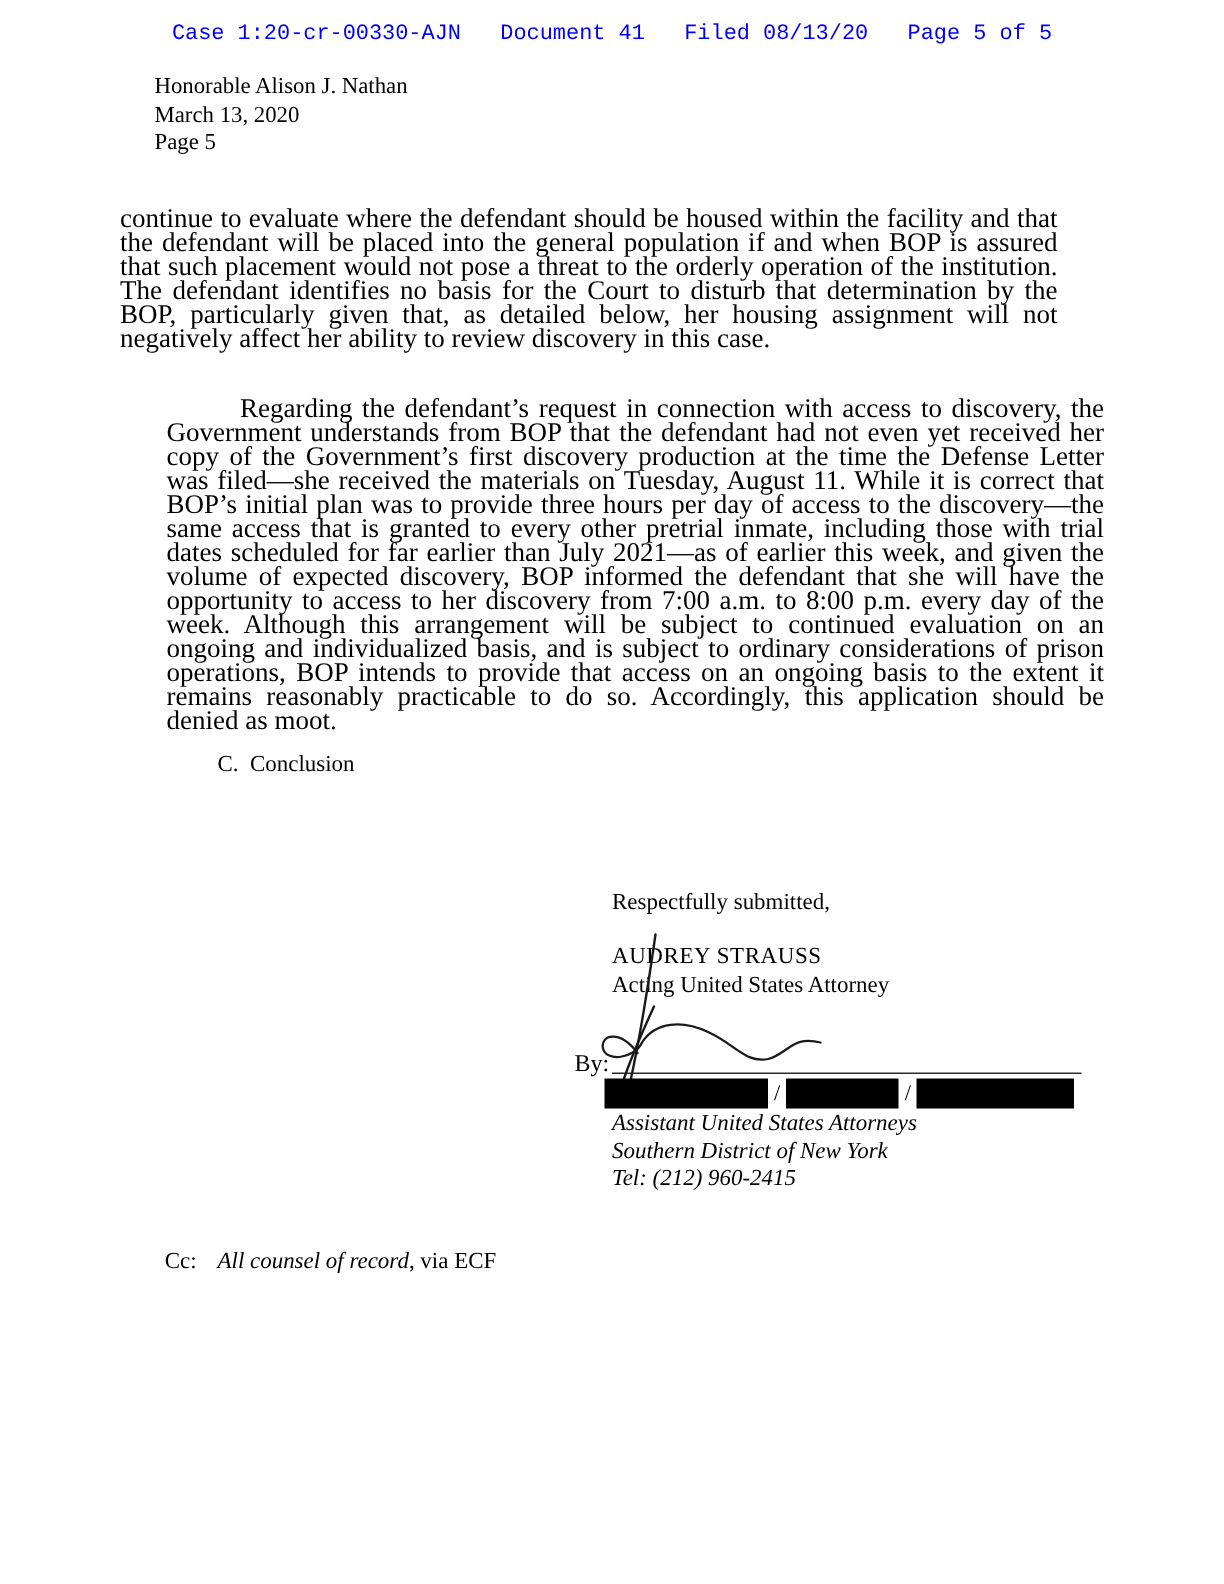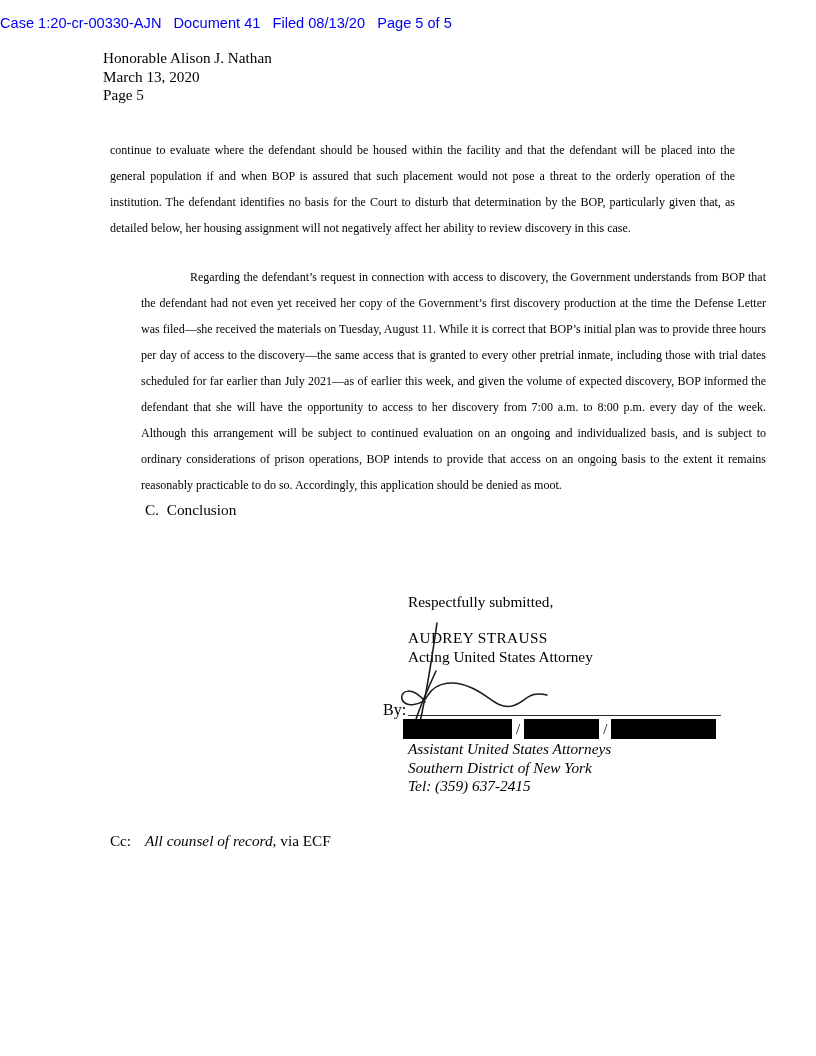--- a/index.html
+++ b/index.html
@@ -10,37 +10,37 @@
     height: 1056px;
     margin: 0 auto;
     background: #ffffff;
     font-family: "Liberation Serif", serif;
     color: #000000;
     overflow: hidden;
   }
   .stamp {
     position: absolute;
     top: 15px; left: 0; right: 0;
-    text-align: left;
-    font-family: Liberation Sans, sans-serif;
+    text-align: center;
+    font-family: Liberation Mono, monospace;
     font-size: 14.6px;
     white-space: pre;
   }
   .recipient {
     position: absolute;
     top: 49px; left: 103px;
     font-size: 15.2px;
     line-height: 18.6px;
   }
   .body-para {
     position: absolute;
-    left: 110px;
+    left: 80px;
     width: 625px;
-    font-size: 12px;
-    line-height: 26px;
+    font-size: 18px;
+    line-height: 16px;
     text-align: justify;
   }
   .para1 { top: 137px; }
   .para2 { top: 264px; text-indent: 49px; margin-left: 31px; }
   .para3 { top: 538px; text-indent: 49px; }
   .section-heading {
     position: absolute;
     top: 501px; left: 145px;
     font-size: 15.3px;
     white-space: pre;
@@ -120,21 +120,21 @@
     <div class="redaction-bar bar1"></div>
     <span class="redaction-slash">/</span>
     <div class="redaction-bar bar2"></div>
     <span class="redaction-slash">/</span>
     <div class="redaction-bar bar3"></div>
   </div>
 
   <div class="attorney-block">
     <div>Assistant United States Attorneys</div>
     <div>Southern District of New York</div>
-    <div>Tel: (359) 637-2415</div>
+    <div>Tel: (212) 960-2415</div>
   </div>
 
   <div class="cc-row">
     <span class="cc-label">Cc:</span>
     <span><span class="cc-italic">All counsel of record</span><span>, via ECF</span></span>
   </div>
 
 </div>
 
 </body></html>

